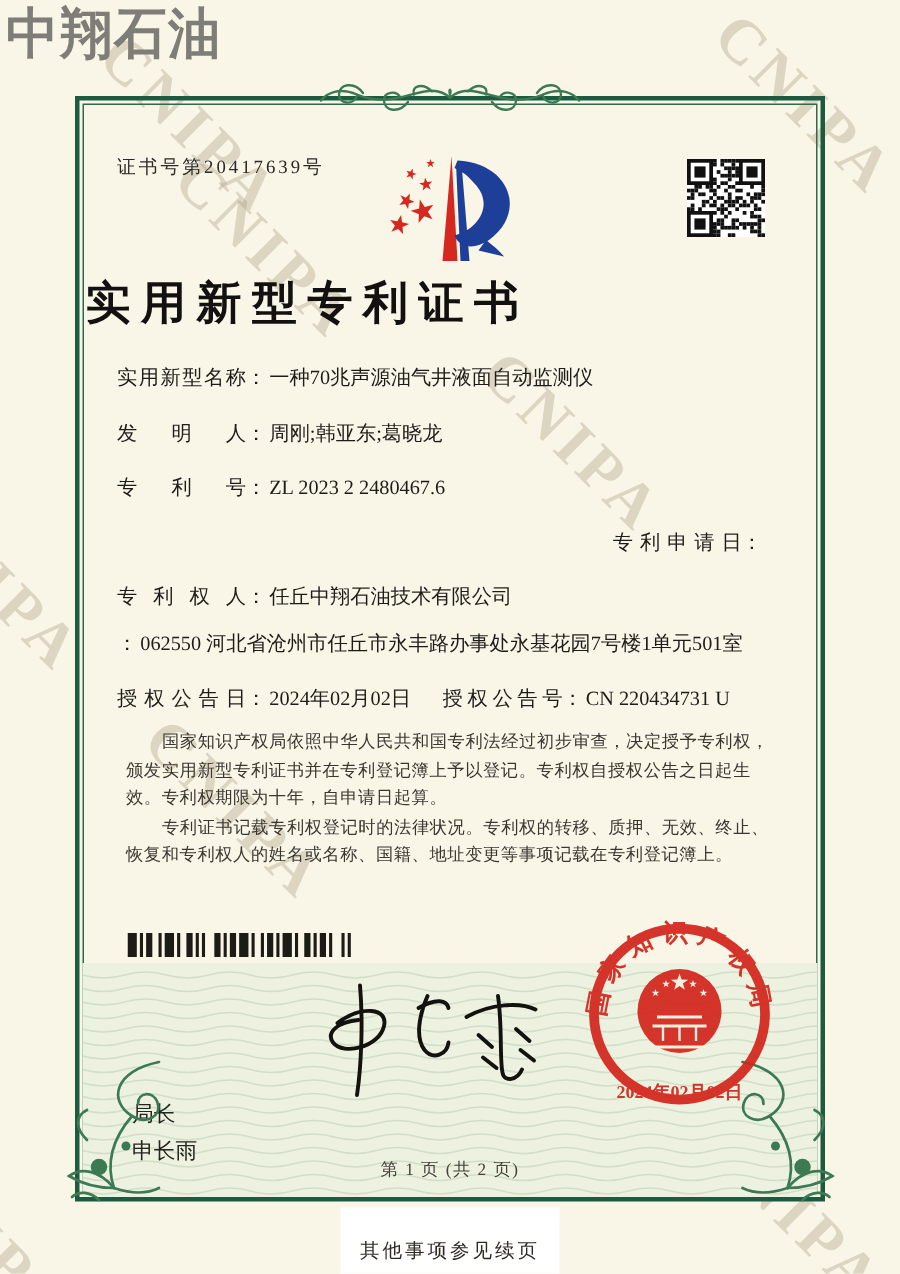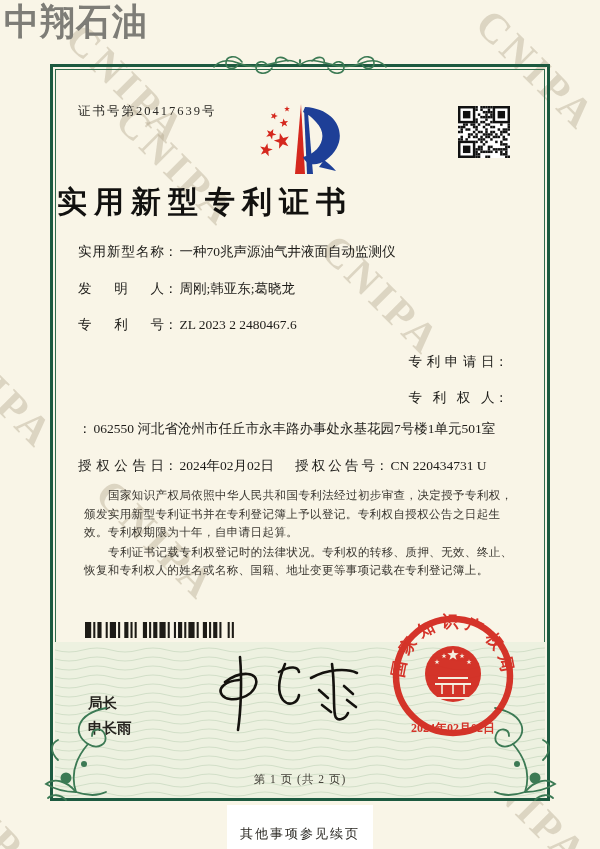--- a/index.html
+++ b/index.html
@@ -60,23 +60,23 @@
   .grant-right .lbl2 { display:inline-block; width:80px; flex:0 0 80px;
     text-align:justify; text-align-last:justify; }
 
   
   .paras { left:84px; top:486px; width:436px; z-index:2;
     font-size:11.5px; line-height:18.5px; color:#3a3731; letter-spacing:0.4px; }
   .paras p { text-indent:24px; margin-bottom:1px; }
 
   .barcode { left:85px; top:622px; z-index:2; }
 
-  .signer { left:88px; top:691px; z-index:2;
+  .signer { left:88px; top:731px; z-index:2;
     font-family:"Liberation Sans","DejaVu Sans",sans-serif;
-    font-weight:700; font-size:14.5px; line-height:25px; color:#26241f; }
+    font-weight:400; font-size:14.5px; line-height:25px; color:#26241f; }
   .sig-svg { left:195px; top:650px; z-index:2; }
 
   .seal { left:385px; top:608px; z-index:3; opacity:0.93; }
 
   .pageno { left:55px; top:772px; width:490px; z-index:2; text-align:center;
     font-size:11.5px; letter-spacing:1px; color:#45423a; }
 
   .flourish { left:210px; top:47px; z-index:2; }
   .corner { z-index:2; }
   .corner.left { left:36px; top:700px; }
@@ -314,20 +314,21 @@
     <span class="col">：</span>
     <span class="val">ZL 2023 2 2480467.6</span>
 </div>
 <div class="abs row" style="top:352px">
   <span class="lbl">专利申请日</span>
     <span class="col">：</span>
 </div>
 <div class="abs row" style="top:388px">
   <span class="lbl">专利权人</span>
     <span class="col">：</span>
+    <span class="val">任丘中翔石油技术有限公司</span>
 </div>
 <div class="abs row" style="top:419px">
     <span class="col">：</span>
     <span class="val">062550 河北省沧州市任丘市永丰路办事处永基花园7号楼1单元501室</span>
 </div>
 <div class="abs row" style="top:456px">
   <span class="grant-left">
     <span class="lbl">授权公告日</span>
       <span class="col">：</span>
       <span>2024年02月02日</span>

